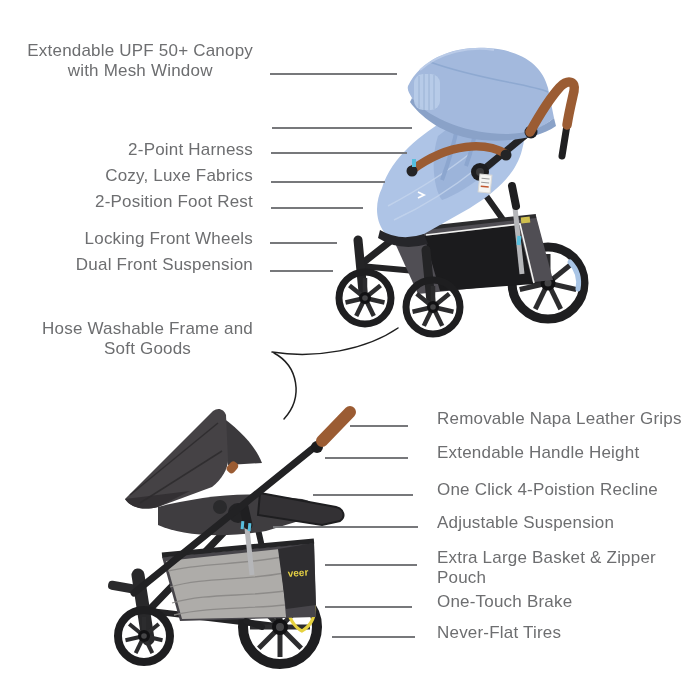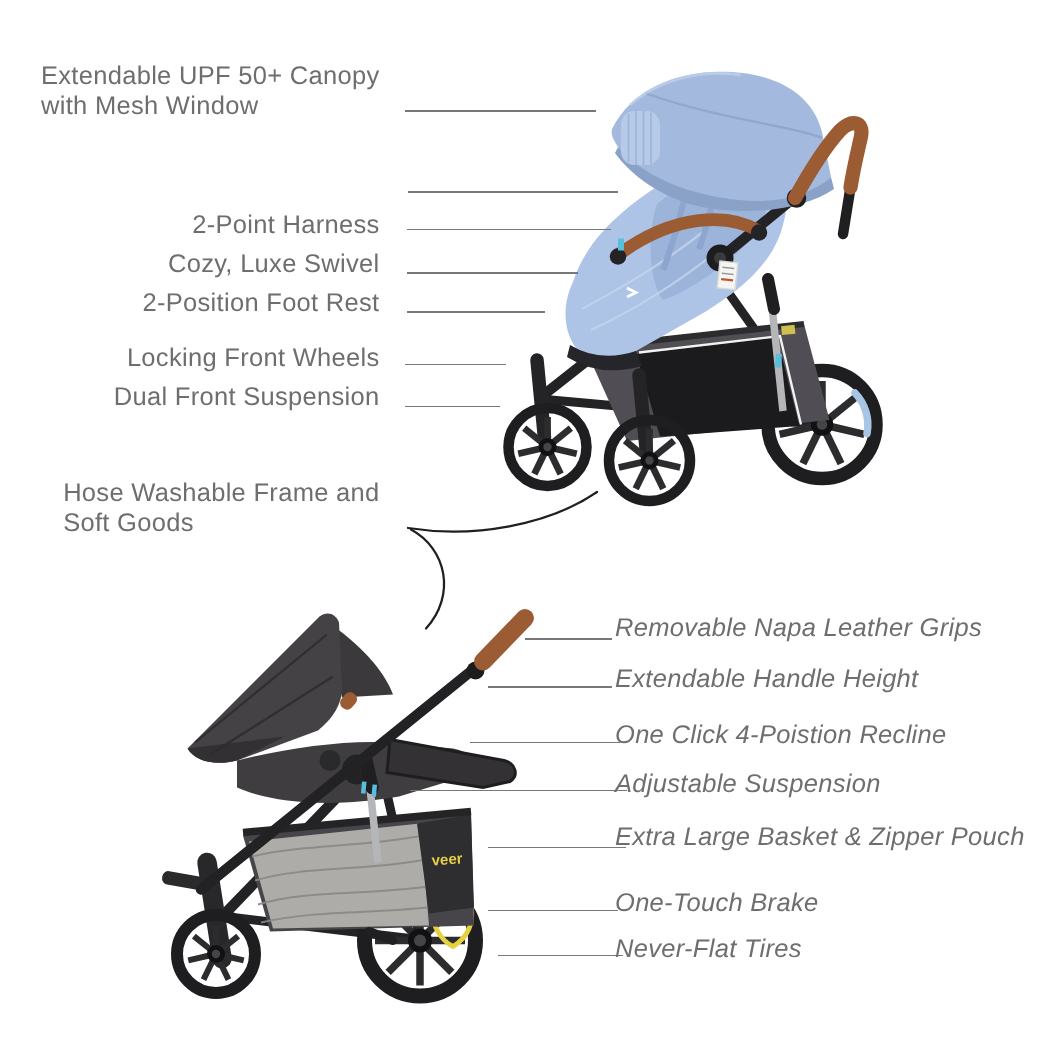--- a/index.html
+++ b/index.html
@@ -5,22 +5,22 @@
   html,body { margin:0; padding:0; background:#ffffff; }
   #canvas {
     position:relative; width:700px; height:700px; background:#ffffff;
     font-family:"Liberation Sans", sans-serif; overflow:hidden;
   }
   .lbl {
     position:absolute; z-index:10;
     font-weight:300; font-size:17px; line-height:19.5px;
     color:#6d6e70; letter-spacing:.2px; white-space:pre-line;
   }
-  .lbl.ra { right:447px; text-align:left; }
-  .lbl.la { left:410px; text-align:center;font-style:italic; }
+  .lbl.ra { right:447px; text-align:center; }
+  .lbl.la { left:437px; text-align:left; }
   svg.layer { position:absolute; z-index:5; pointer-events:none; }
   svg.art   { position:absolute; z-index:1; }
   #overlay  { left:0; top:0; }
   #stroller-top    { left:330px; top:40px; }
   #stroller-bottom { left:70px;  top:395px; }
 </style>
 </head>
 <body>
 
 <div id="canvas">
@@ -46,21 +46,21 @@
       <line x1="273" y1="527" x2="418" y2="527"></line>
       <line x1="325" y1="565" x2="417" y2="565"></line>
       <line x1="325" y1="607" x2="412" y2="607"></line>
       <line x1="332" y1="637" x2="415" y2="637"></line>
     </g>
   </svg>
 
   <div class="lbl ra" style="top:41px">Extendable UPF 50+ Canopy
 with Mesh Window</div>
   <div class="lbl ra" style="top:140px">2-Point Harness</div>
-  <div class="lbl ra" style="top:166px">Cozy, Luxe Swivel</div>
+  <div class="lbl ra" style="top:166px">Cozy, Luxe Fabrics</div>
   <div class="lbl ra" style="top:192px">2-Position Foot Rest</div>
   <div class="lbl ra" style="top:229px">Locking Front Wheels</div>
   <div class="lbl ra" style="top:255px">Dual Front Suspension</div>
   <div class="lbl ra" style="top:319px">Hose Washable Frame and
 Soft Goods</div>
 
   <div class="lbl la" style="top:409px">Removable Napa Leather Grips</div>
   <div class="lbl la" style="top:443px">Extendable Handle Height</div>
   <div class="lbl la" style="top:480px">One Click 4-Poistion Recline</div>
   <div class="lbl la" style="top:513px">Adjustable Suspension</div>

